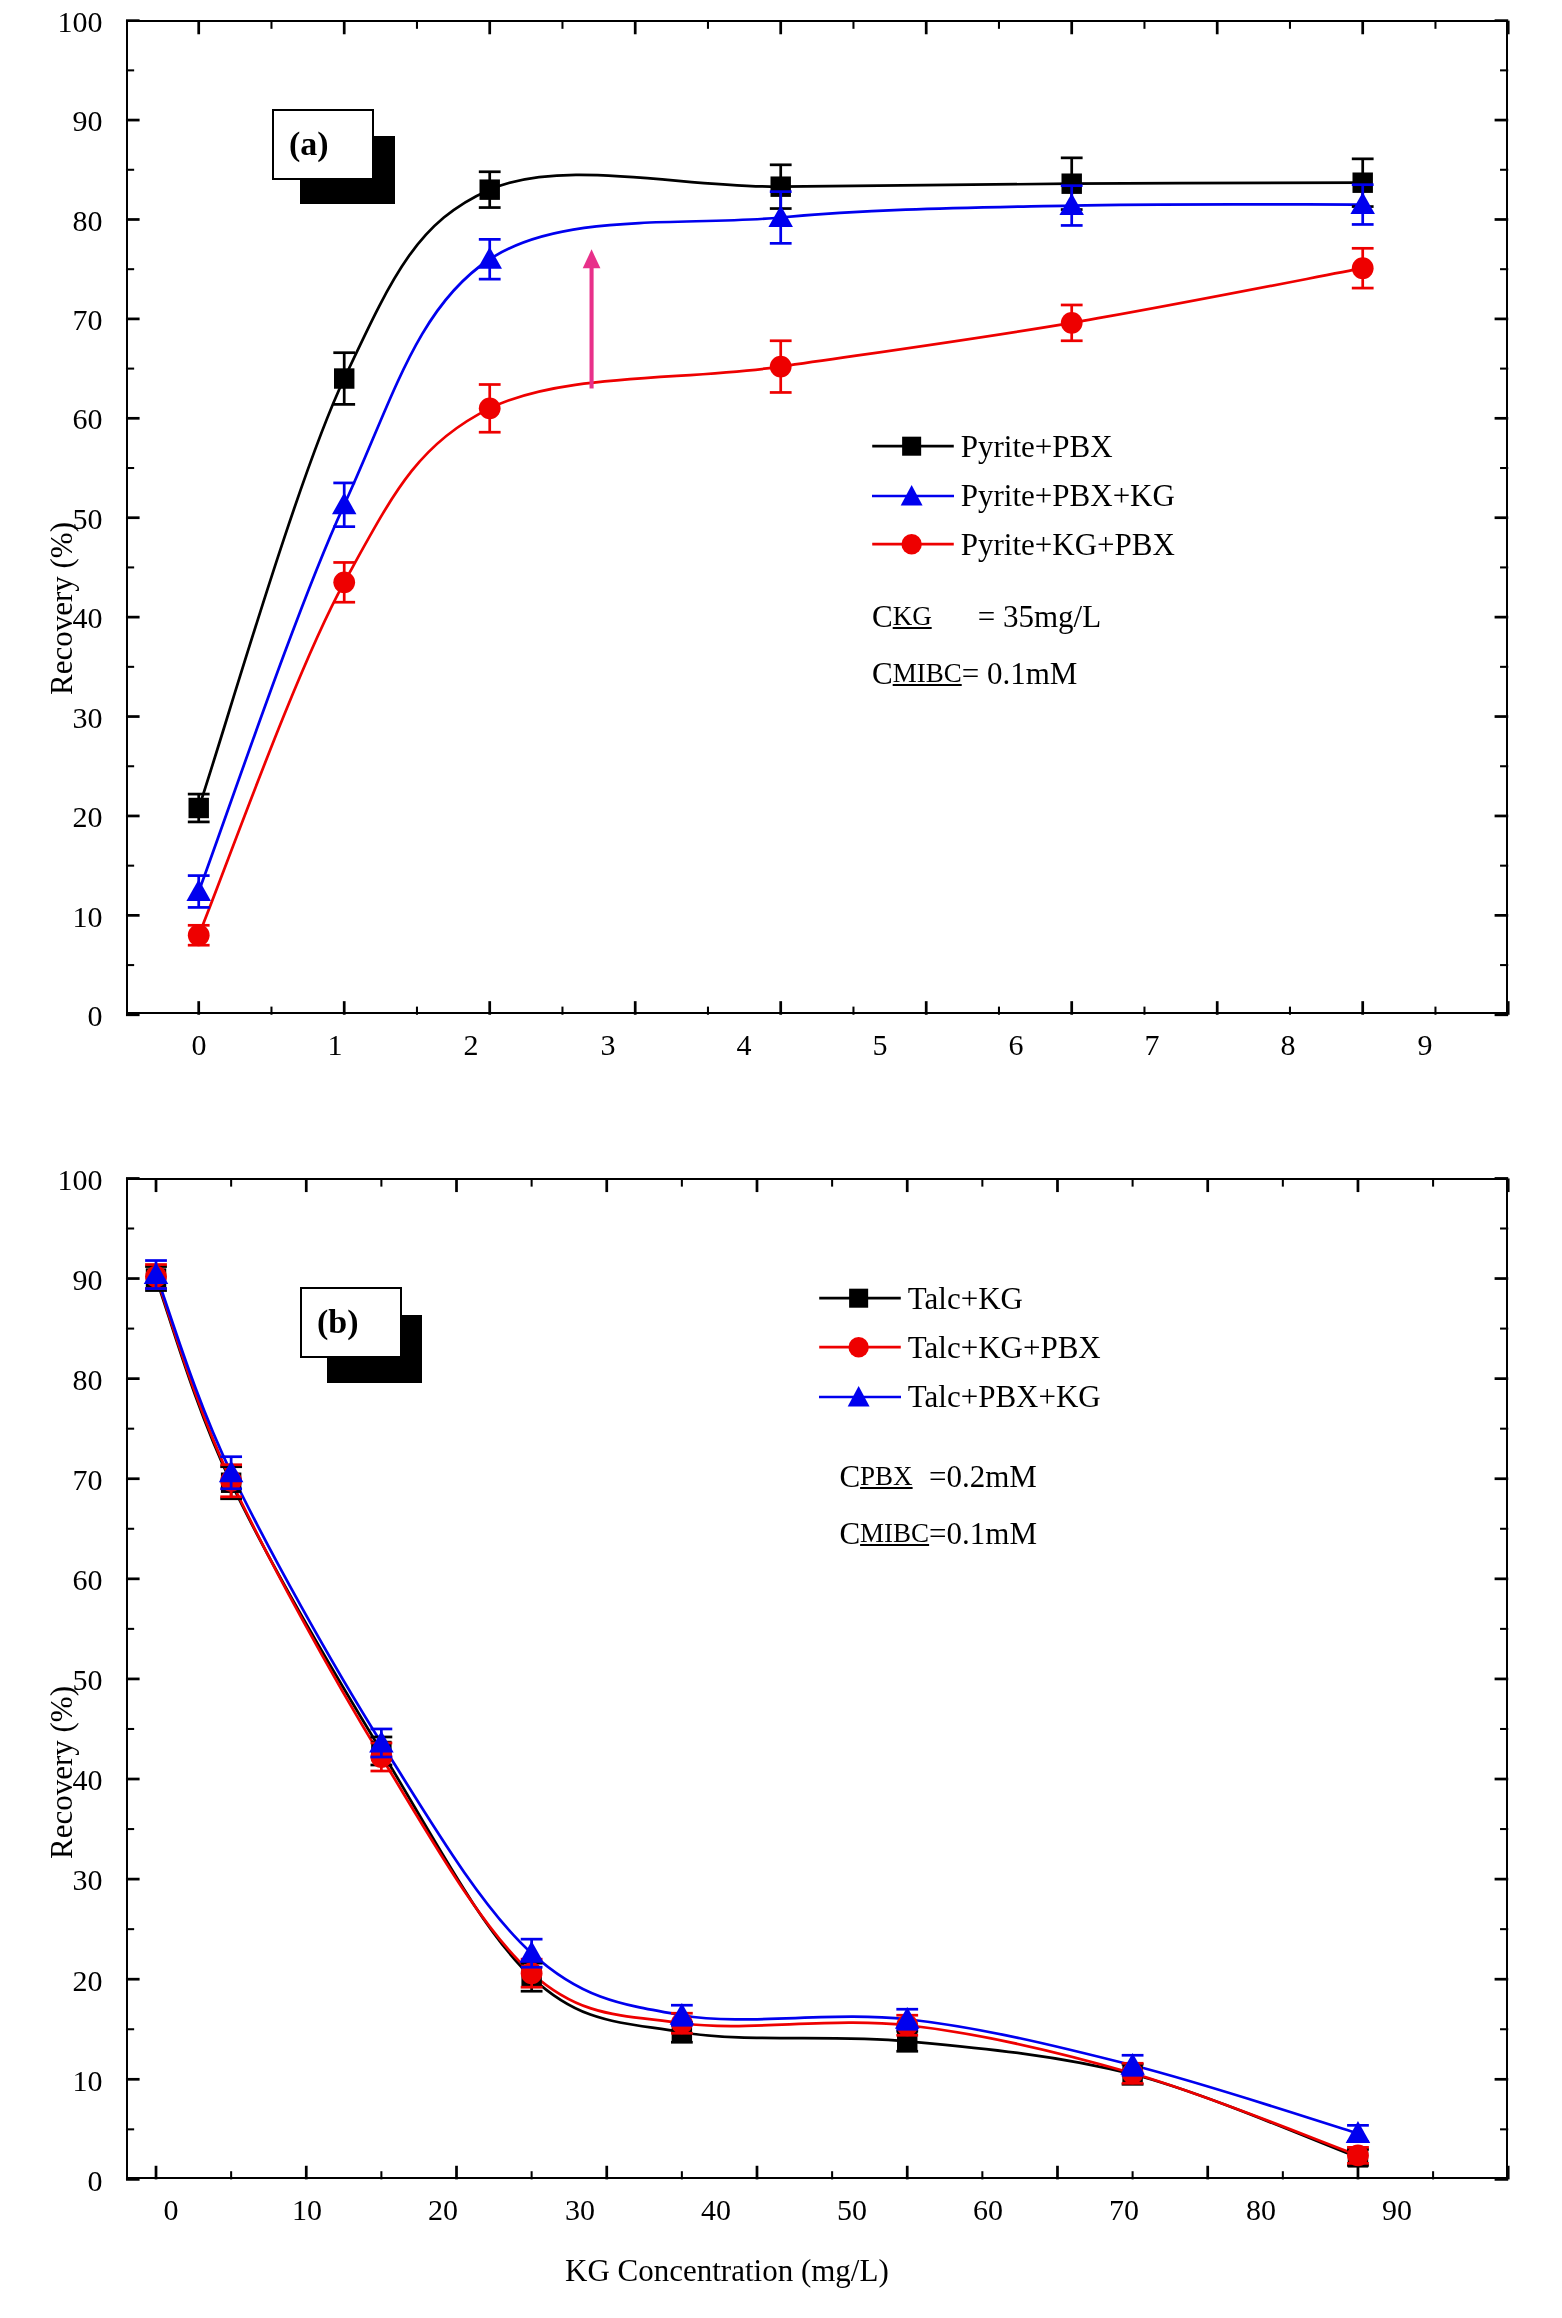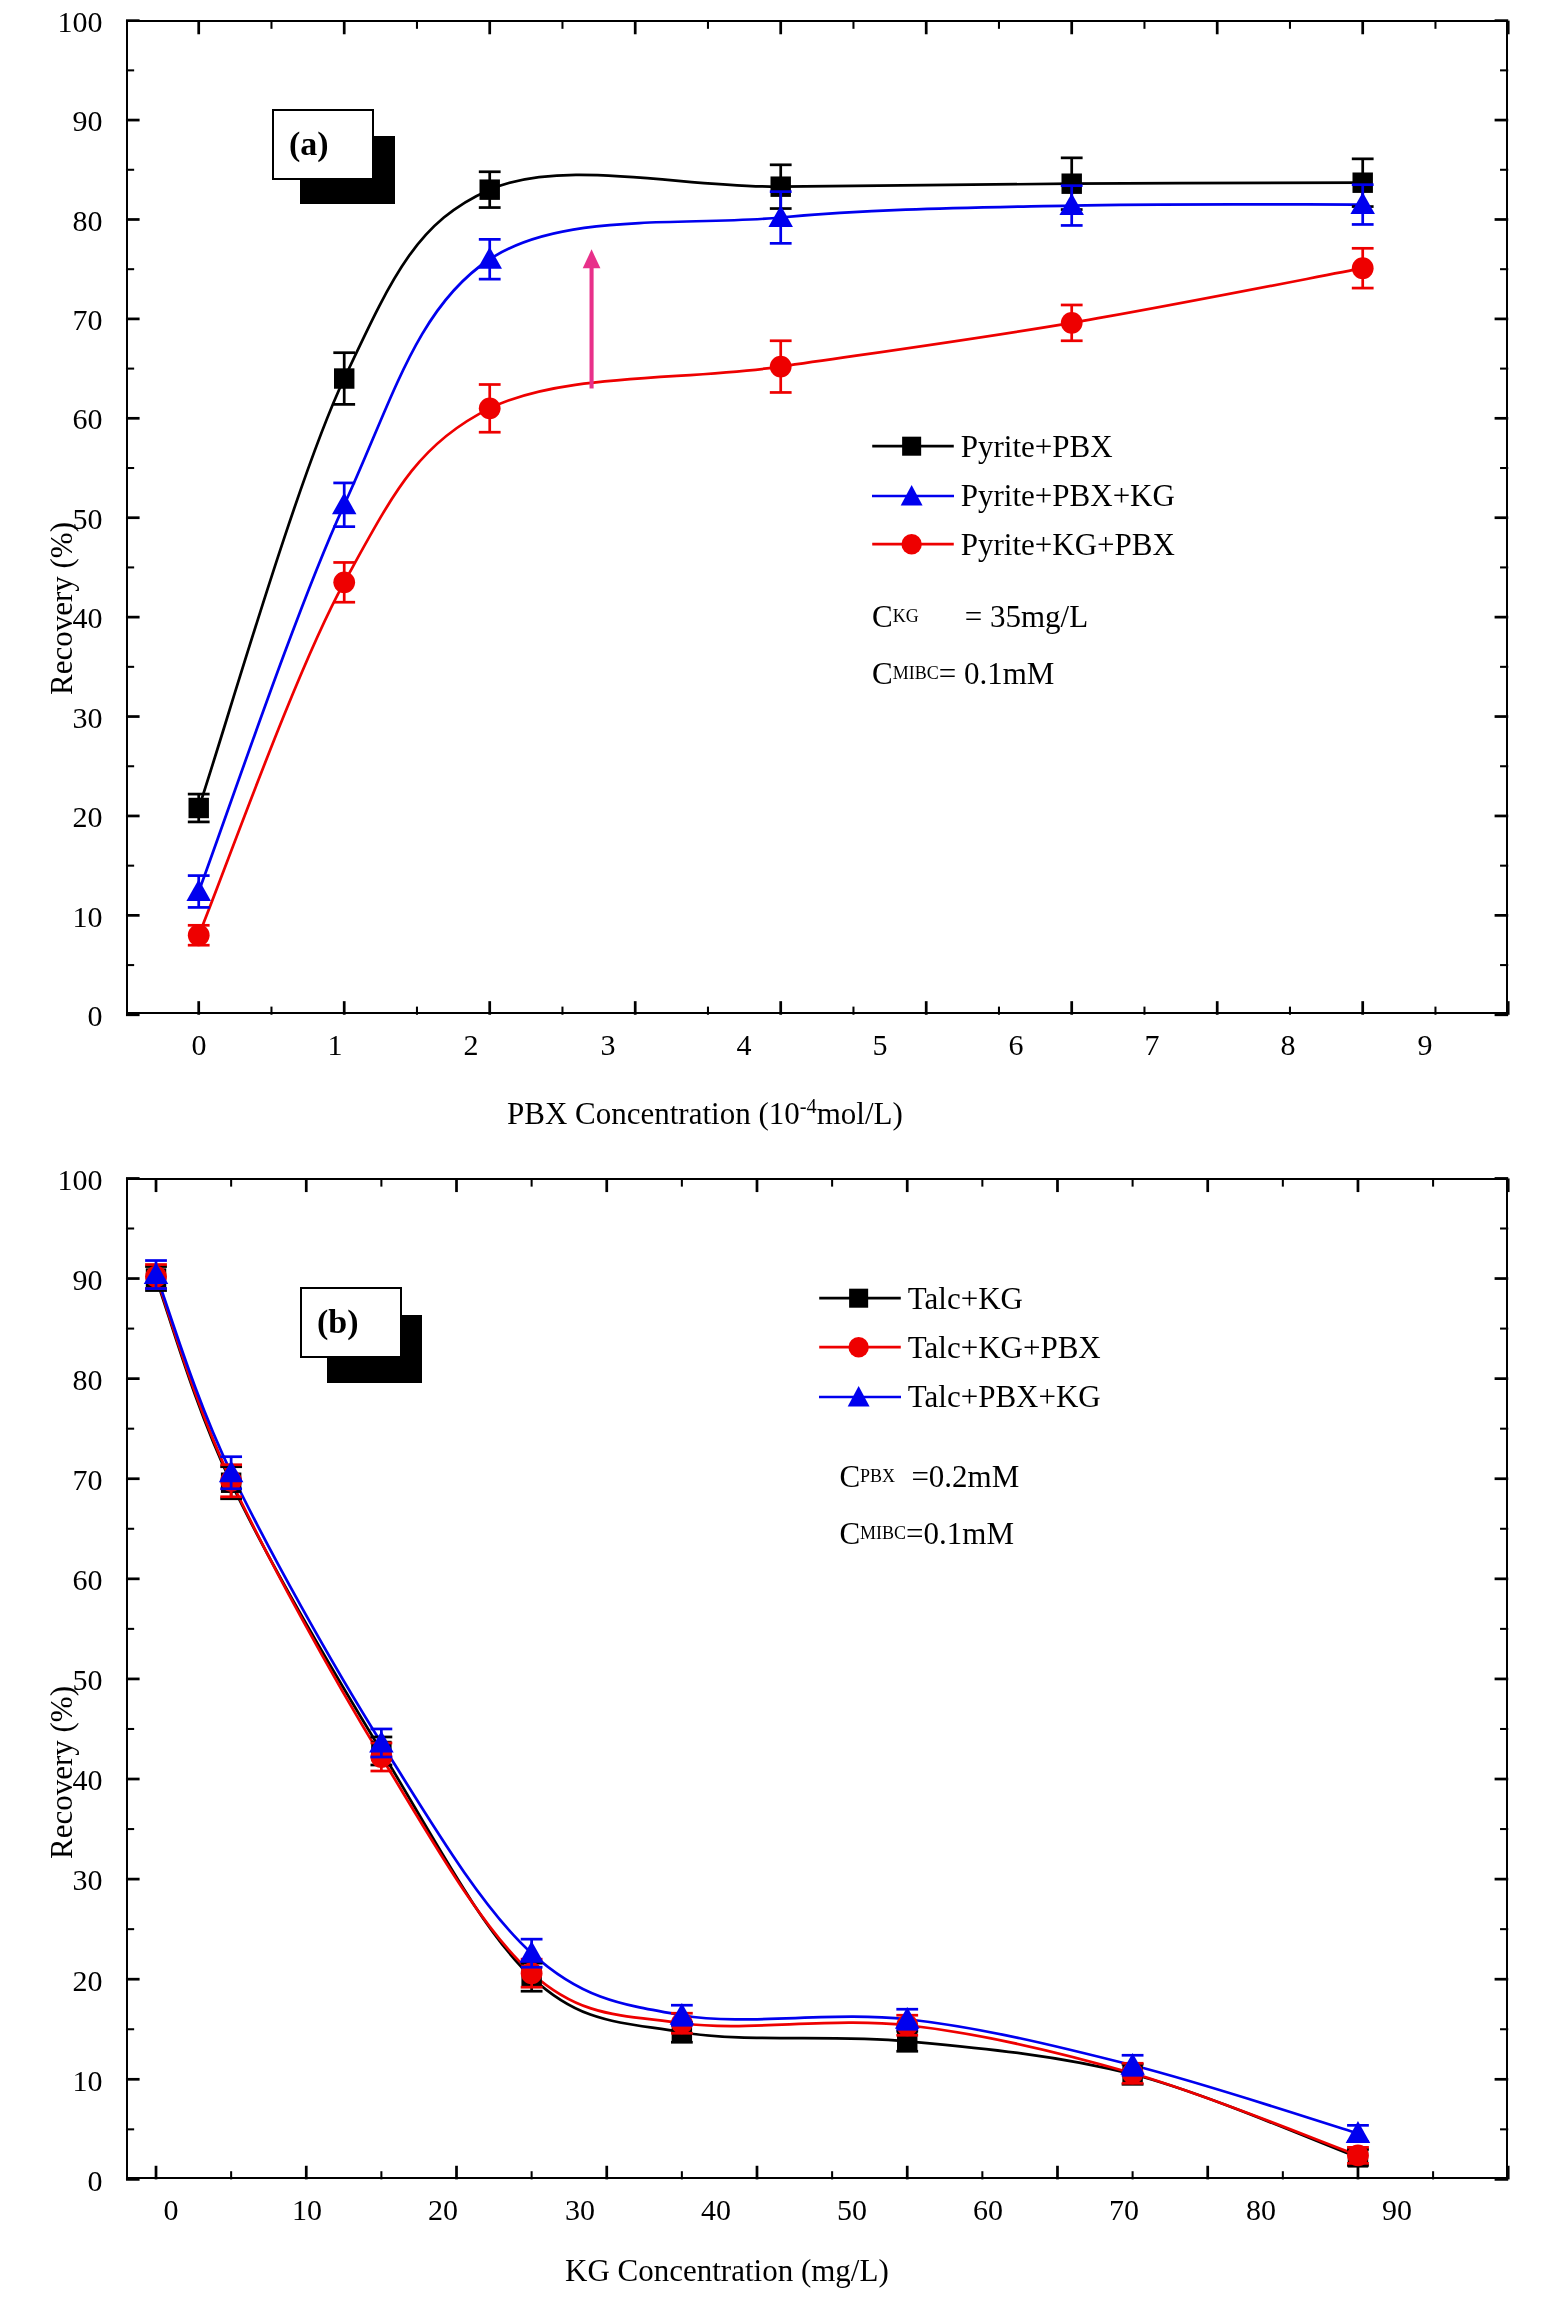--- a/index.html
+++ b/index.html
@@ -26,37 +26,34 @@
 
   .panel-tag{position:absolute;font-size:34px;font-weight:bold;}
   .tag-box{position:absolute;border:2.7px solid #000;background:#fff;box-sizing:border-box;}
   .tag-shadow{position:absolute;background:#000;}
 
   .legend{position:absolute;font-size:31px;text-align:right;}
   .legend-row{display:flex;align-items:center;height:49px;}
   .legend-mark{width:82px;display:flex;align-items:center;justify-content:center;}
   .legend-text{padding-left:6.8px;white-space:nowrap;}
   .cond{font-size:31px;white-space:nowrap;height:57px;display:flex;align-items:center;}
-  .sub{font-size:18px;vertical-align:sub;}
+  .sub{font-size:27px;vertical-align:sub;text-decoration:underline;}
   .sup{font-size:20.4px;vertical-align:super;}
   .mono-pad{display:inline-block;}
 </style>
 </head>
 <body>
 
 <div id="page">
 
   <div class="panel" id="panel-a">
     <div class="plot-frame" id="frame-a"></div>
 
     <div class="axis-label ylabel" style="left:44px;top:695px;transform:rotate(-90deg);">Recovery (%)</div>
 
-    <div class="axis-label" style="left:507px;top:1095px;">
-      <span>PBX Concentration (10</span><span class="sup">-4</span><span>mol/L)</span>
-    </div>
 
     <div class="tick-y" style="left:20.4px;top:5.4px;">100</div>
     <div class="tick-y" style="left:20.4px;top:104px;">90</div>
     <div class="tick-y" style="left:20.4px;top:204px;">80</div>
     <div class="tick-y" style="left:20.4px;top:303px;">70</div>
     <div class="tick-y" style="left:20.4px;top:402px;">60</div>
     <div class="tick-y" style="left:20.4px;top:502px;">50</div>
     <div class="tick-y" style="left:20.4px;top:601px;">40</div>
     <div class="tick-y" style="left:20.4px;top:701px;">30</div>
     <div class="tick-y" style="left:20.4px;top:800px;">20</div>

